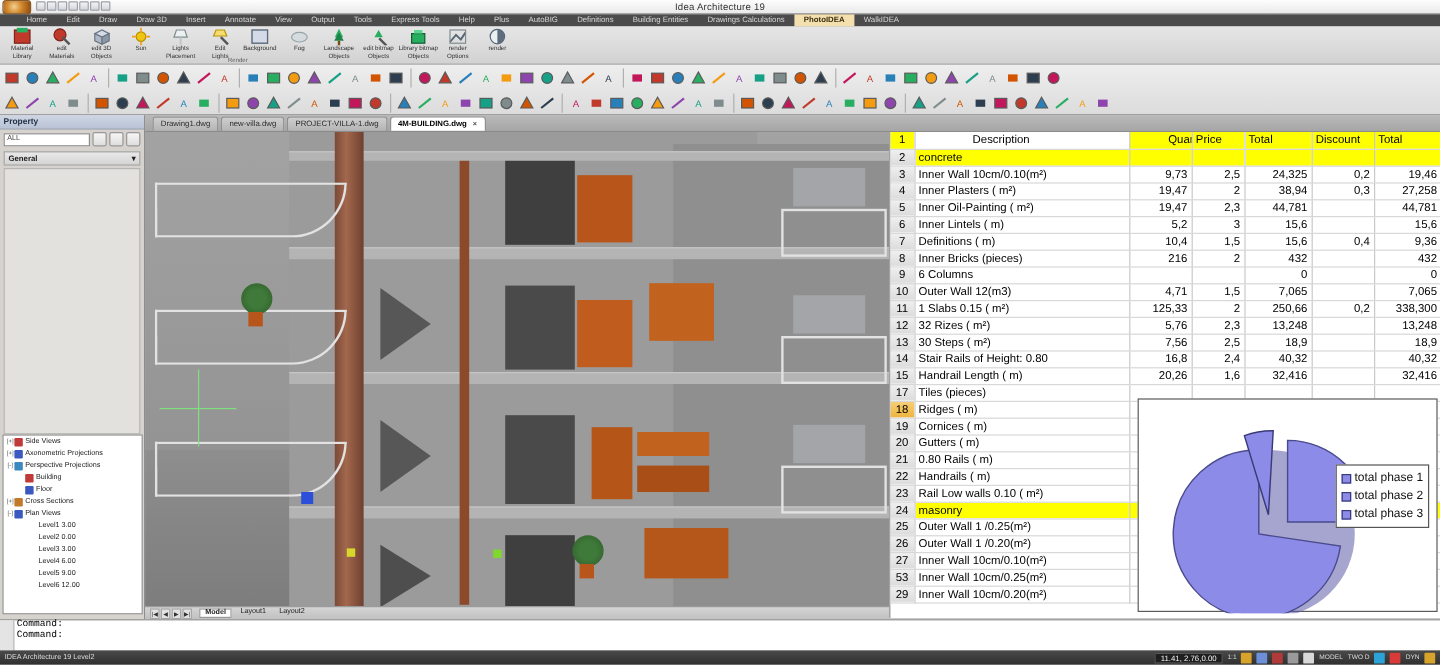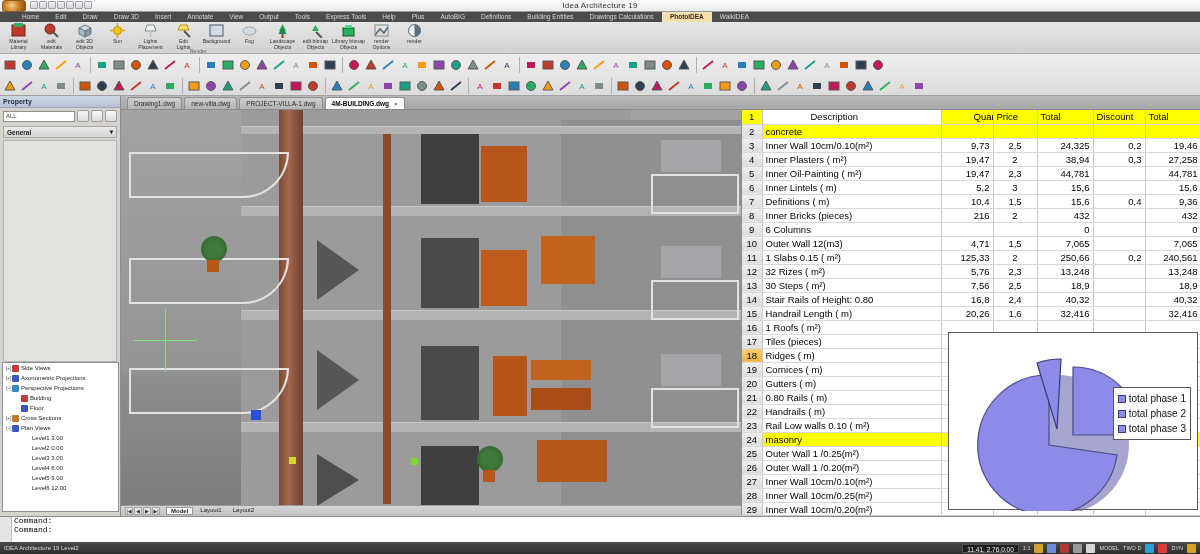--- a/index.html
+++ b/index.html
@@ -138,21 +138,21 @@
   }
   table.grid { border-collapse:collapse; width:459px; table-layout:fixed; }
   table.grid td { height:14px; font-size:9.5px; color:#000;
                   border-right:1px solid #c9c9c9; border-bottom:1px solid #d8d8d8;
                   padding:0 3px; overflow:hidden; white-space:nowrap; }
   td.rn { width:20px; text-align:center; background:linear-gradient(#f0f0f0,#dcdcdc);
           border-right:1px solid #9a9a9a; color:#222; font-size:9px; }
   td.rn.sel { background:linear-gradient(#f7cf78,#efb63f); }
   td.desc { width:179px; text-align:left; }
   td.num  { width:52px; text-align:right; }
-  td.pri  { width:44px; text-align:center; }
+  td.pri  { width:44px; text-align:right; }
   td.tot  { width:56px; text-align:right; }
   td.dis  { width:52px; text-align:right; }
   td.tot2 { width:56px; text-align:right; }
   tr.hdr td { background:#ffff00; font-weight:normal; }
   tr.hdr td.desc { background:#fff; }
   tr.cat td { background:#ffff00; }
   tr.cat td.rn { background:linear-gradient(#f0f0f0,#dcdcdc); }
 
   
   .chartbox {
@@ -1120,21 +1120,21 @@
             <td class="dis"></td>
             <td class="tot2">7,065</td>
           </tr>
           <tr>
             <td class="rn">11</td>
             <td class="desc">1 Slabs 0.15 ( m²)</td>
             <td class="num">125,33</td>
             <td class="pri">2</td>
             <td class="tot">250,66</td>
             <td class="dis">0,2</td>
-            <td class="tot2">240,561</td>
+            <td class="tot2">338,300</td>
           </tr>
           <tr>
             <td class="rn">12</td>
             <td class="desc">32 Rizes ( m²)</td>
             <td class="num">5,76</td>
             <td class="pri">2,3</td>
             <td class="tot">13,248</td>
             <td class="dis"></td>
             <td class="tot2">13,248</td>
           </tr>
@@ -1159,29 +1159,20 @@
           <tr>
             <td class="rn">15</td>
             <td class="desc">Handrail Length ( m)</td>
             <td class="num">20,26</td>
             <td class="pri">1,6</td>
             <td class="tot">32,416</td>
             <td class="dis"></td>
             <td class="tot2">32,416</td>
           </tr>
           <tr>
-            <td class="rn">16</td>
-            <td class="desc">1 Roofs ( m²)</td>
-            <td class="num"></td>
-            <td class="pri"></td>
-            <td class="tot"></td>
-            <td class="dis"></td>
-            <td class="tot2"></td>
-          </tr>
-          <tr>
             <td class="rn">17</td>
             <td class="desc">Tiles (pieces)</td>
             <td class="num"></td>
             <td class="pri"></td>
             <td class="tot"></td>
             <td class="dis"></td>
             <td class="tot2"></td>
           </tr>
           <tr>
             <td class="rn sel">18</td>
@@ -1267,21 +1258,21 @@
           <tr>
             <td class="rn">27</td>
             <td class="desc">Inner Wall 10cm/0.10(m²)</td>
             <td class="num"></td>
             <td class="pri"></td>
             <td class="tot"></td>
             <td class="dis"></td>
             <td class="tot2"></td>
           </tr>
           <tr>
-            <td class="rn">28</td>
+            <td class="rn">53</td>
             <td class="desc">Inner Wall 10cm/0.25(m²)</td>
             <td class="num"></td>
             <td class="pri"></td>
             <td class="tot"></td>
             <td class="dis"></td>
             <td class="tot2"></td>
           </tr>
           <tr>
             <td class="rn">29</td>
             <td class="desc">Inner Wall 10cm/0.20(m²)</td>

